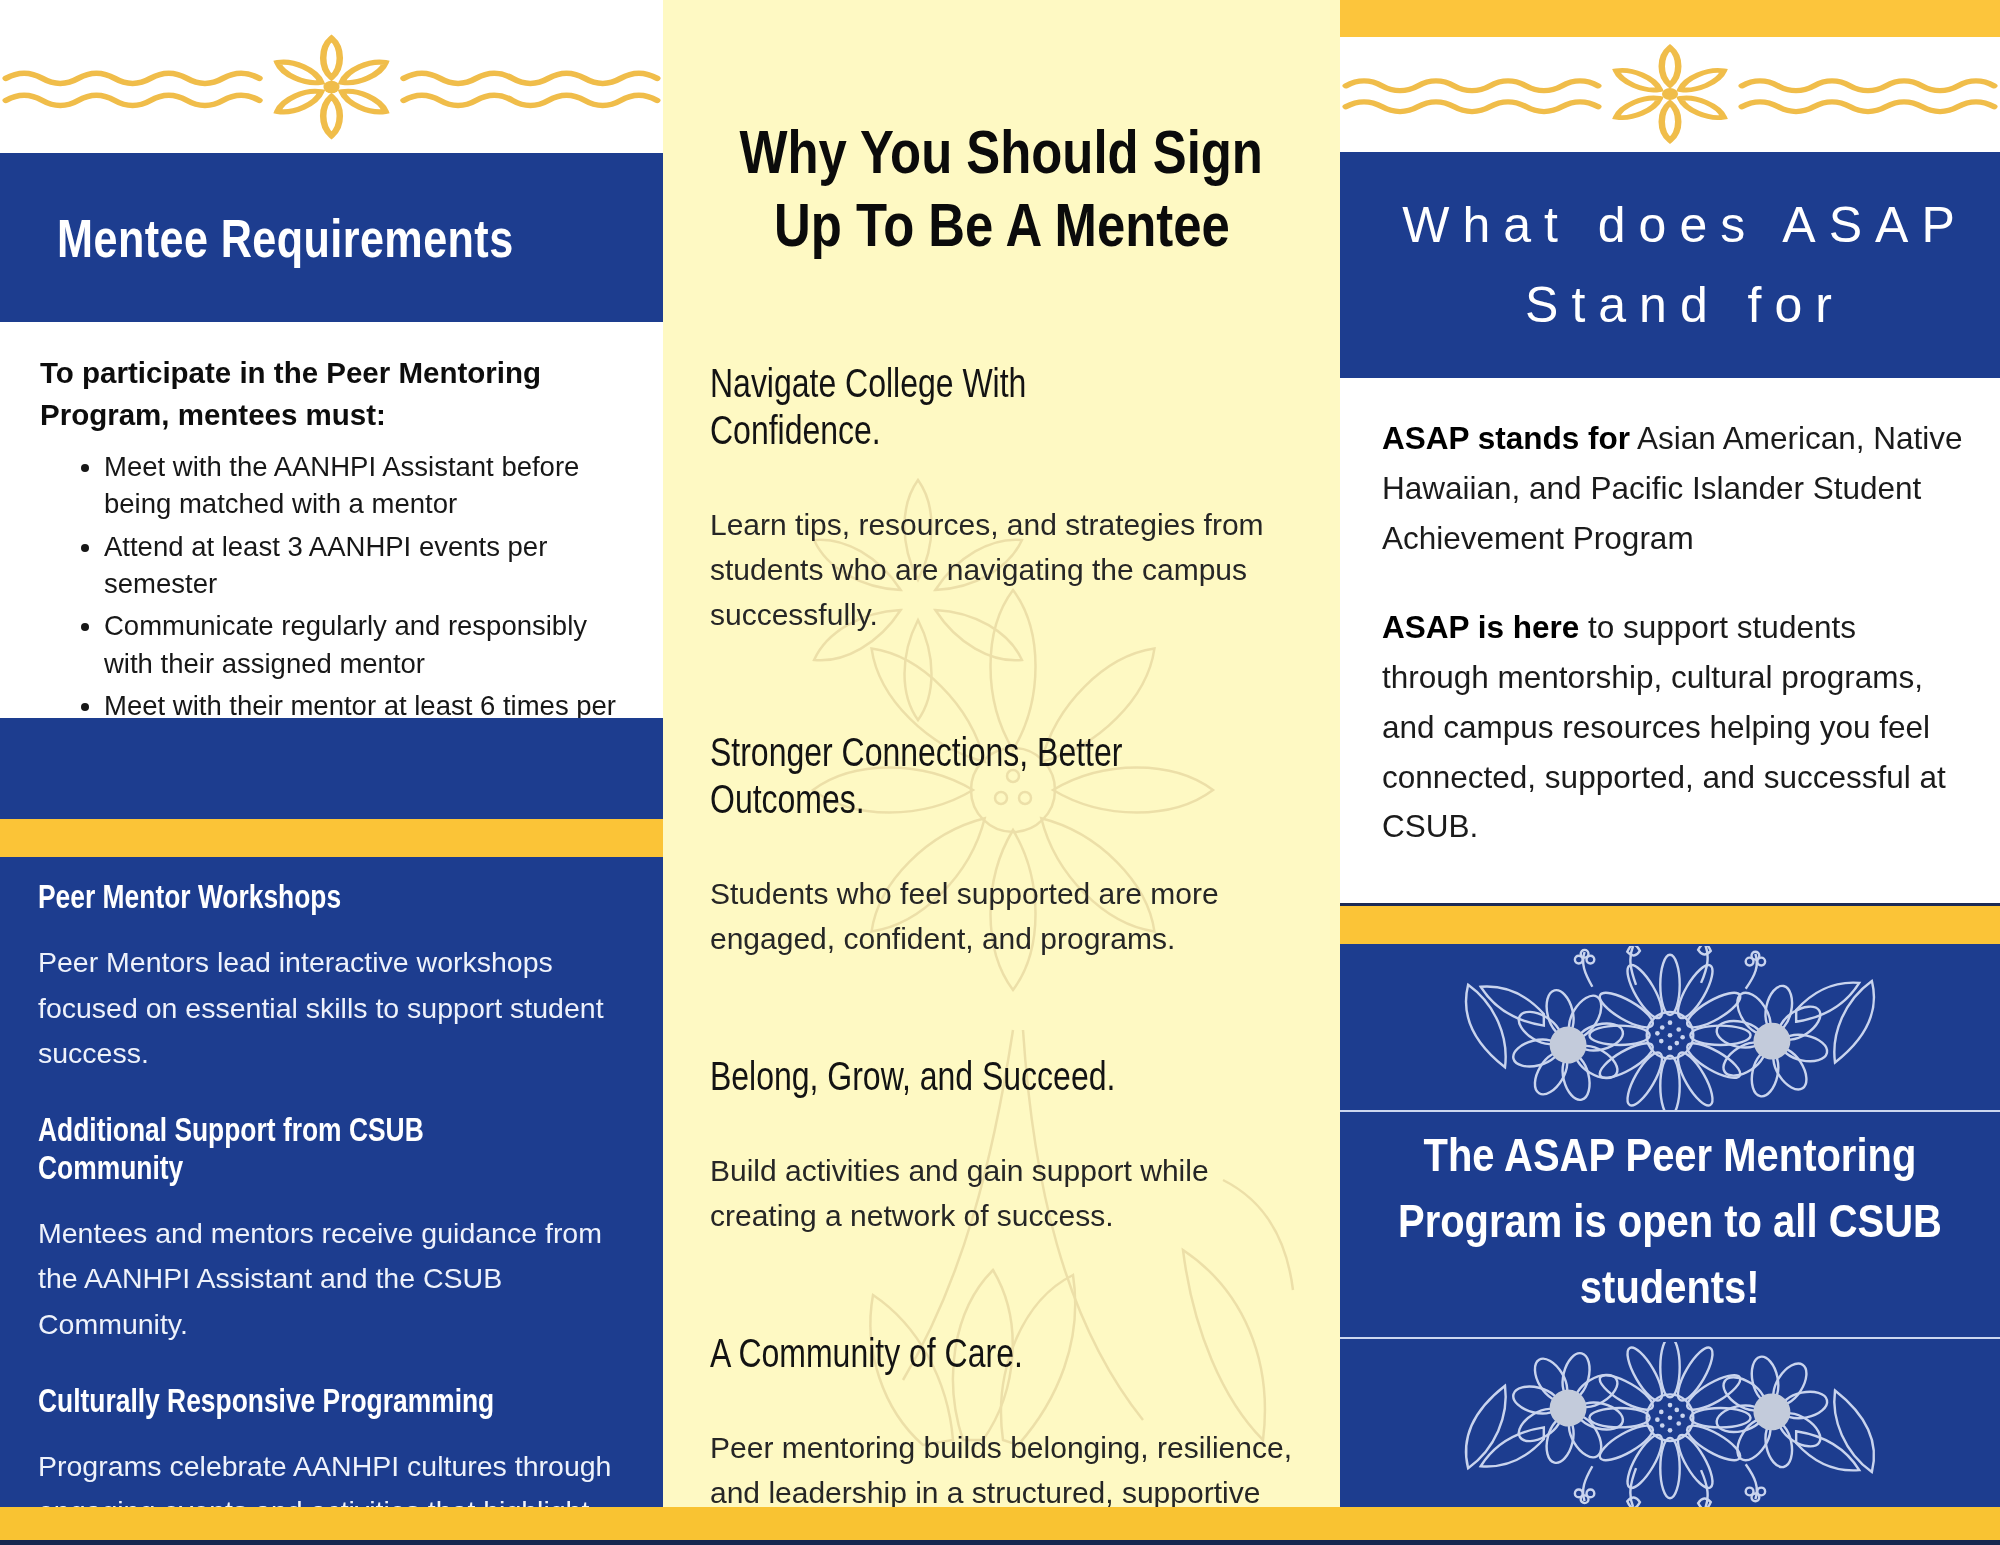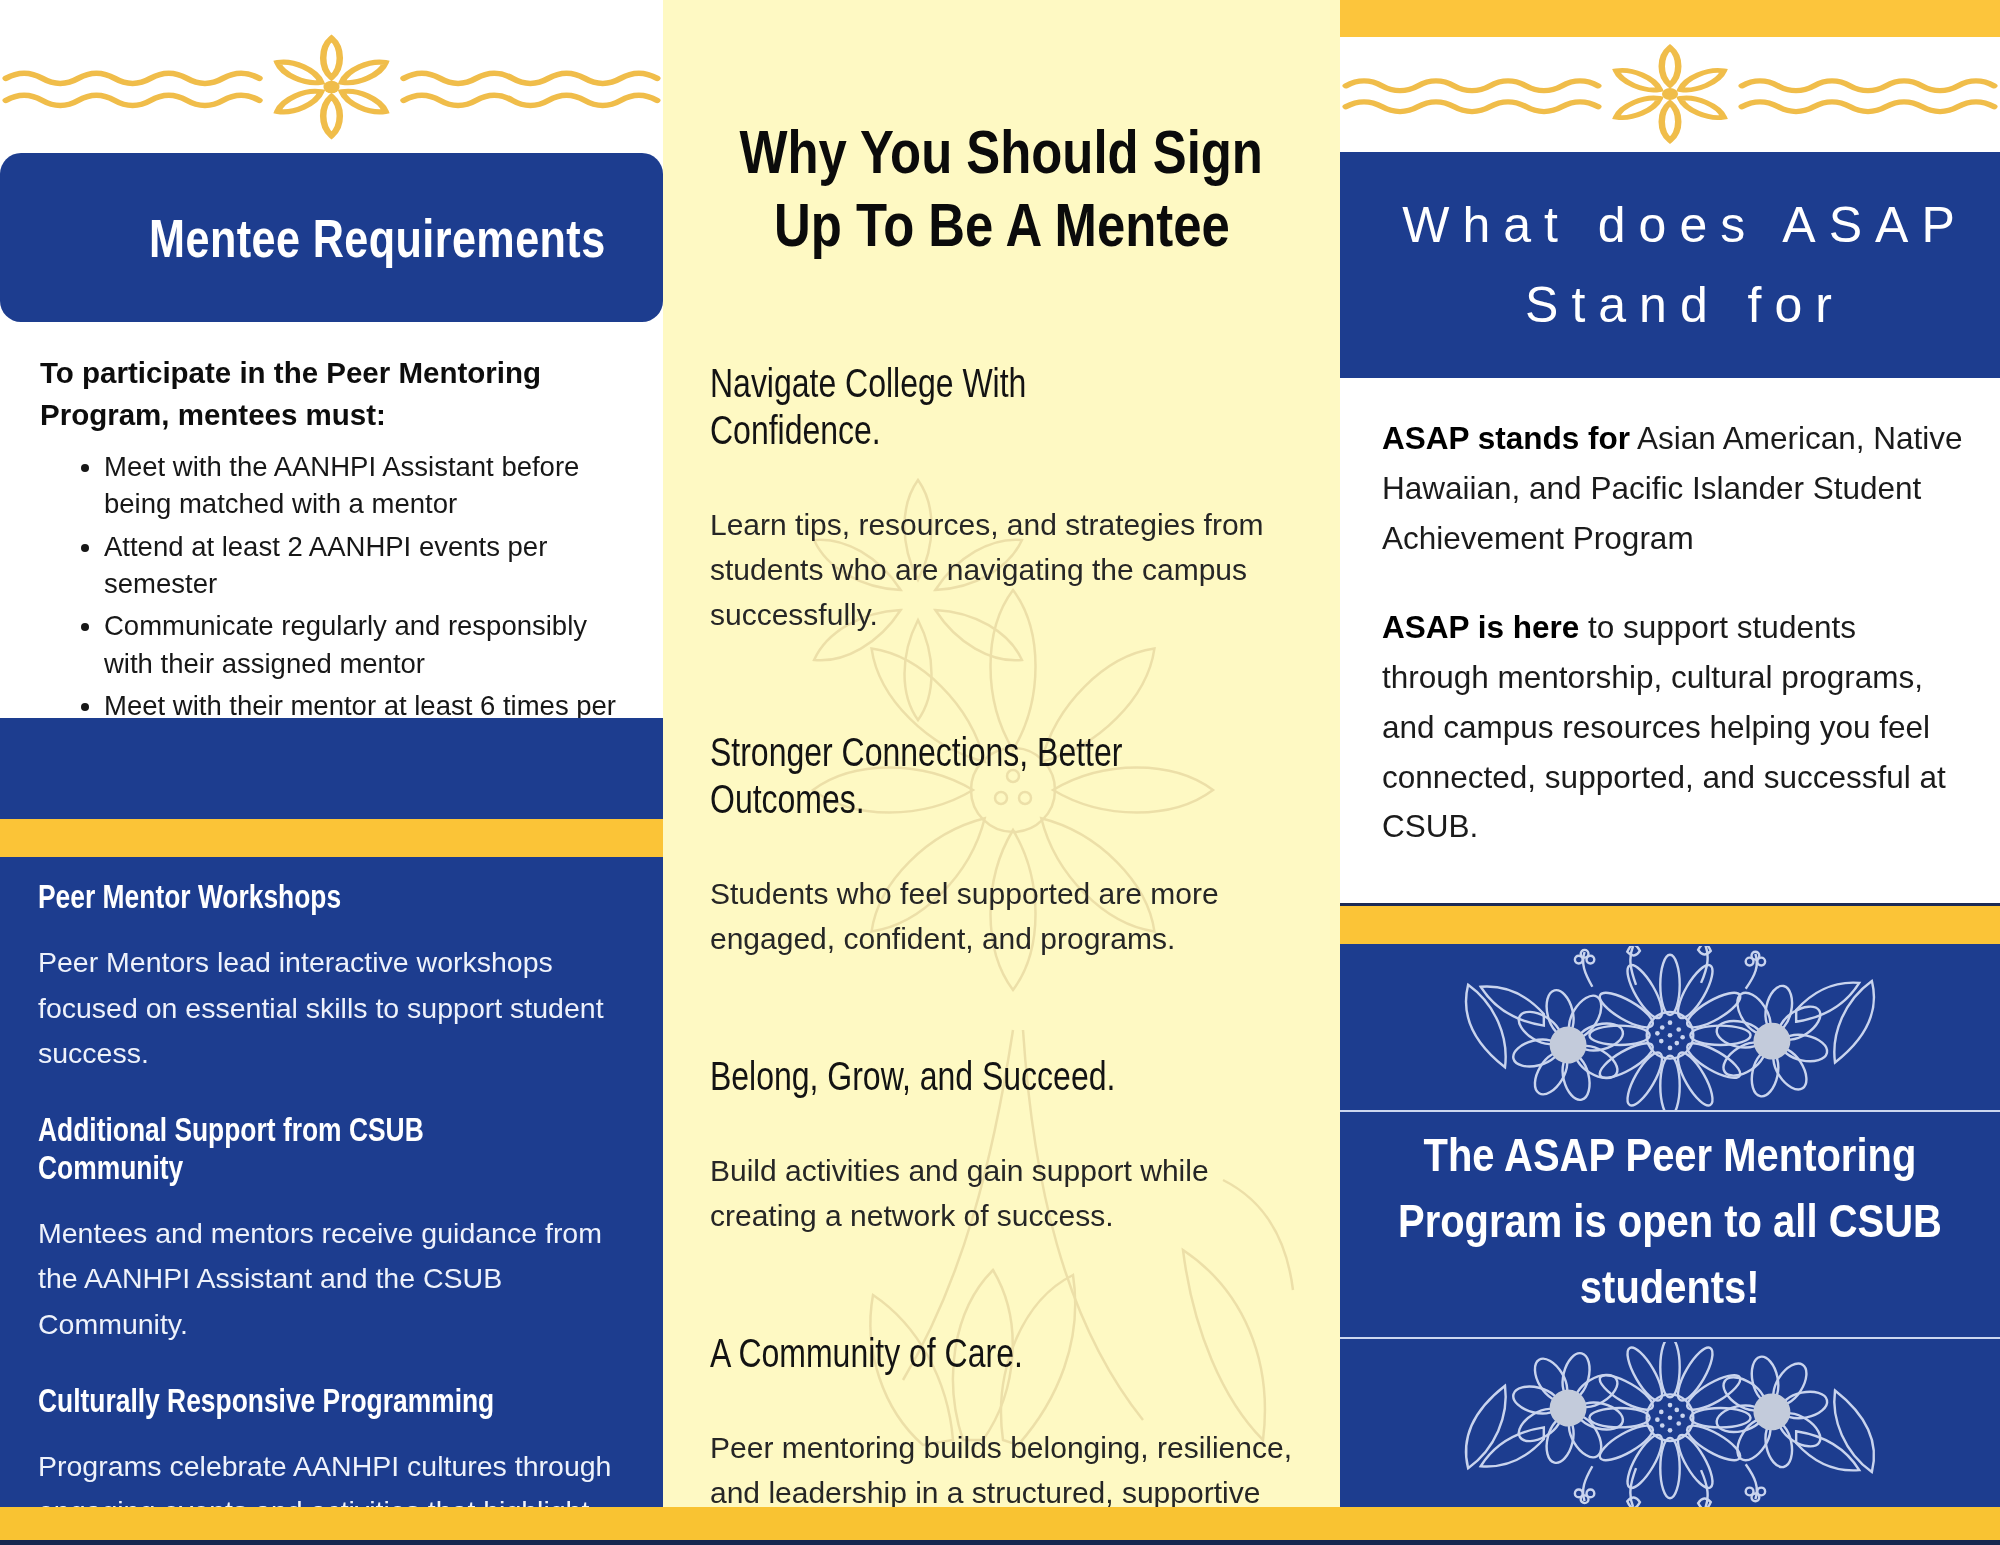--- a/index.html
+++ b/index.html
@@ -14,21 +14,21 @@
   #col-right{left:1340px;width:660px;background:#ffffff;}
 
   
   .blue{background:#1d3d8f;}
   .cond{display:inline-block;transform:scaleX(0.80);}
   .cond-l{display:inline-block;transform:scaleX(0.80);transform-origin:left center;}
   .decor-svg{position:absolute;left:0;width:100%;pointer-events:none;}
 
   
   .lc-header{position:absolute;left:0;top:153px;width:663px;height:169px;
-    display:flex;align-items:center;justify-content:flex-end;border-radius:21px;}
+    display:flex;align-items:center;justify-content:flex-start;}
   .lc-header h1{margin:0;color:#ffffff;font-size:54px;font-weight:700;letter-spacing:0.5px;}
   .req{position:absolute;left:40px;top:352px;width:592px;color:#101010;}
   .req-intro{font-size:29.5px;font-weight:700;line-height:1.42;color:#0d0d0d;margin:0;}
   .req-list{margin:12px 0 0 0;padding-left:64px;font-size:27.5px;line-height:1.36;color:#171717;}
   .req-list li{margin-bottom:5px;}
   .events{position:absolute;left:0;top:718px;width:663px;height:789px;}
   .events-head{position:absolute;left:0;top:0;width:100%;height:101px;
     display:flex;align-items:center;justify-content:center;}
   .events-head h2{margin:0;color:#ffffff;font-size:46px;font-weight:700;}
   .events-goldbar{position:absolute;left:0;top:101px;width:100%;height:38px;background:#fbc437;}
@@ -94,21 +94,21 @@
     </svg>
 
     <div class="lc-header blue">
       <h1><span class="cond">Mentee Requirements</span></h1>
     </div>
 
     <div class="req">
       <p class="req-intro">To participate in the Peer Mentoring Program, mentees must:</p>
       <ul class="req-list">
         <li>Meet with the AANHPI Assistant before being matched with a mentor</li>
-        <li>Attend at least 2 AANHPI events per semester</li>
+        <li>Attend at least 3 AANHPI events per semester</li>
         <li>Communicate regularly and responsibly with their assigned mentor</li>
         <li>Meet with their mentor at least 6 times per semester</li>
       </ul>
     </div>
 
     <div class="events blue">
       <div class="events-goldbar"></div>
       <div class="events-content">
         <h3><span class="cond-l">Peer Mentor Workshops</span></h3>
         <p>Peer Mentors lead interactive workshops focused on essential skills to support student success.</p>

